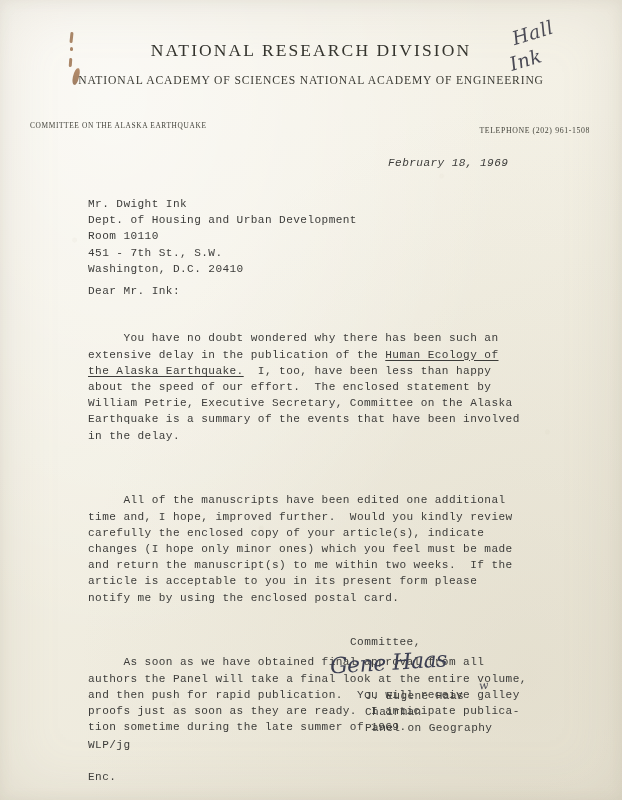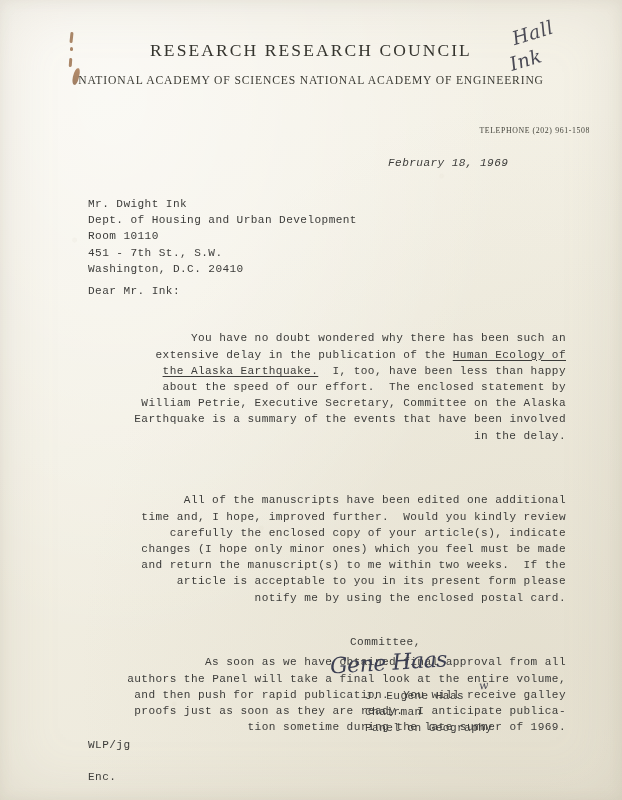--- a/index.html
+++ b/index.html
@@ -119,23 +119,22 @@
     left: 88px;
   }
   .salutation {
     position: absolute;
     top: 283px;
     left: 88px;
   }
   .body-block {
     position: absolute;
     top: 298px;
-    left: 96px;
+    left: 88px;
     width: 470px;
-    text-align: right;
   }
   .para { margin: 0 0 16.2px 0; }
   .para:last-child { margin-bottom: 0; }
   .u { text-decoration: underline; text-underline-offset: 2px; }
 
   .closing {
     position: absolute;
     top: 634px;
     left: 350px;
   }
@@ -224,25 +223,26 @@
     <div class="rust rust-c"></div>
     <div class="rust rust-d"></div>
   </div>
 
   <div class="hand hand-corner">
     <div class="l1">Hall</div>
     <div class="l2">Ink</div>
   </div>
 
   <div class="letterhead">
-    <div class="lh-title">RESEARCH RESEARCH COUNCIL</div>
+    <div class="lh-title">NATIONAL RESEARCH DIVISION</div>
     <div class="lh-sub">NATIONAL ACADEMY OF SCIENCES  NATIONAL ACADEMY OF ENGINEERING</div>
   </div>
 
   <div class="committee">
+    <div>COMMITTEE ON THE ALASKA EARTHQUAKE</div>
   </div>
 
   <div class="telephone">TELEPHONE (202) 961-1508</div>
 
   <div class="typed date">February 18, 1969</div>
 
   <div class="typed recipient">Mr. Dwight Ink
 Dept. of Housing and Urban Development
 Room 10110
 451 - 7th St., S.W.

